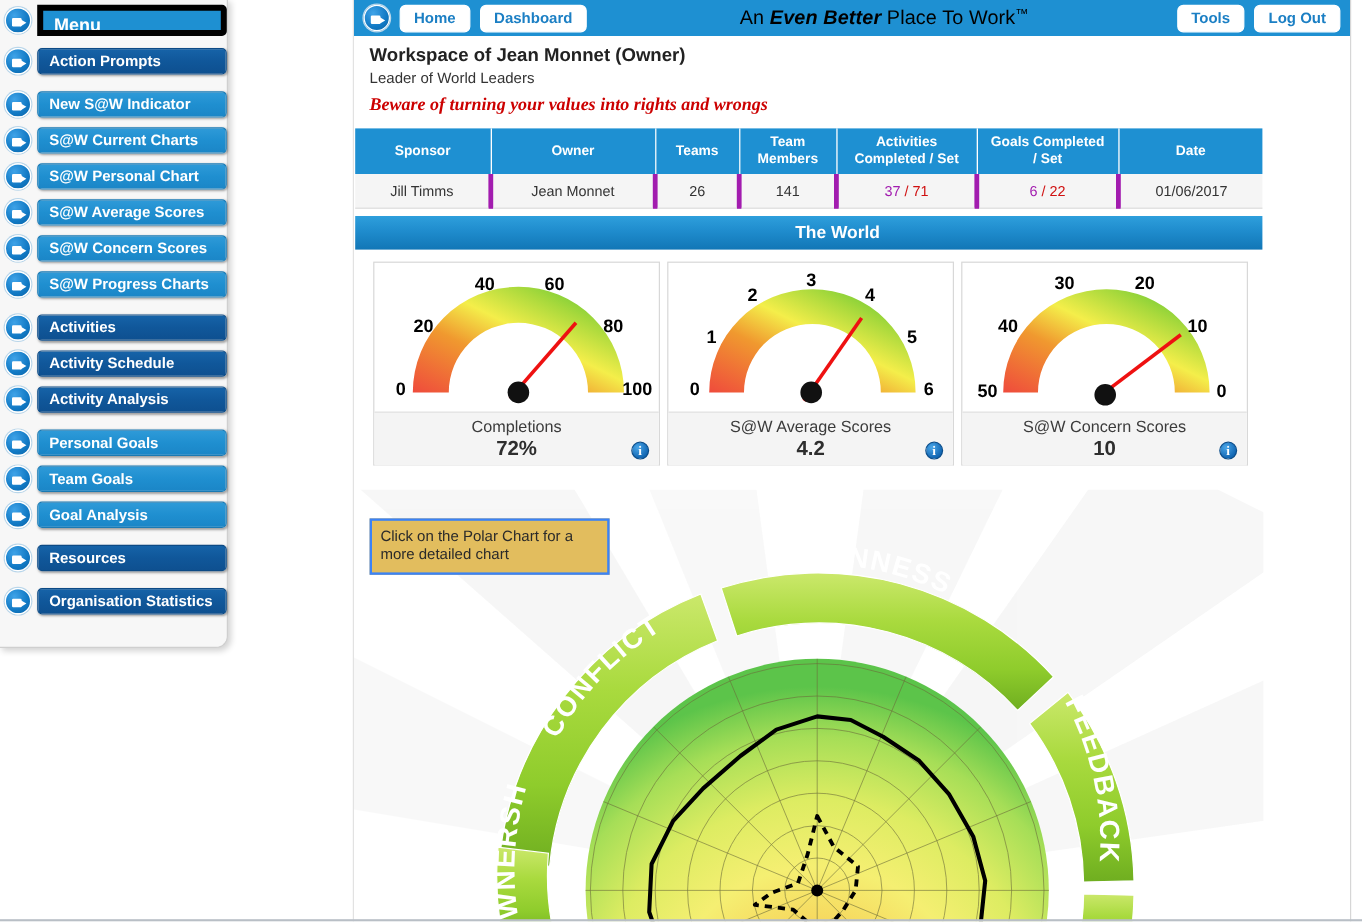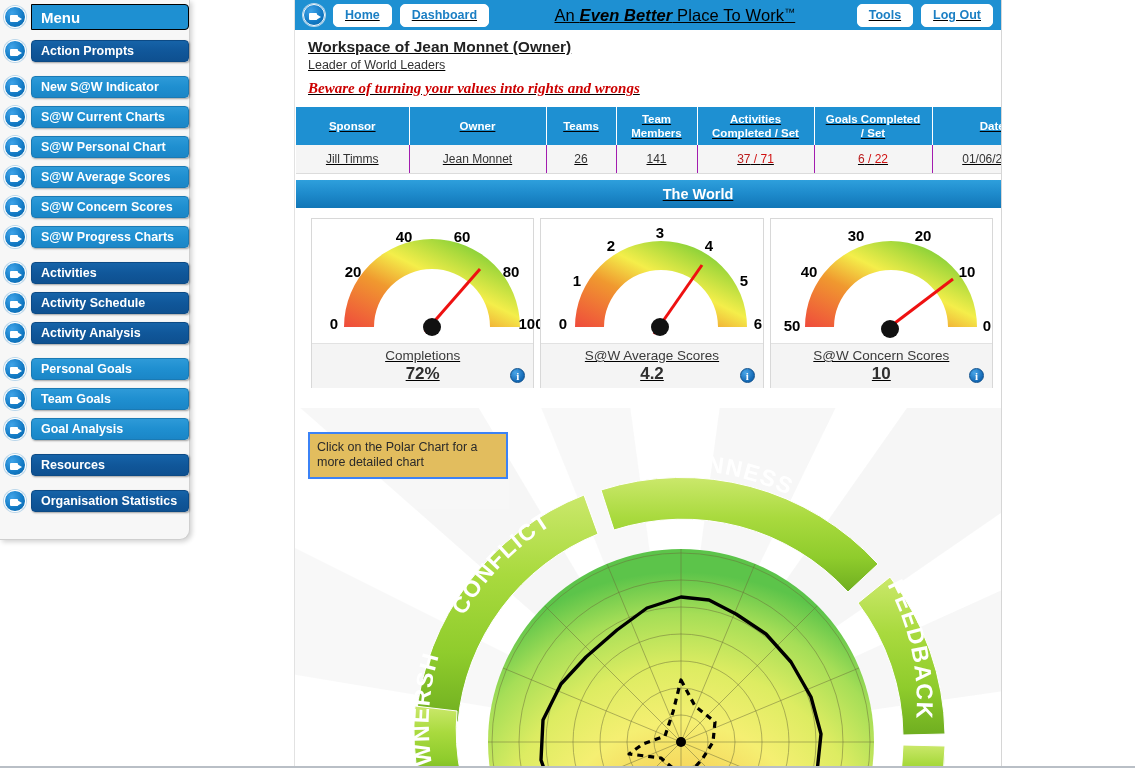--- a/index.html
+++ b/index.html
@@ -68,39 +68,38 @@
   .menu-btn.light {
     background: linear-gradient(180deg,#2e9ad8 0%, #1f8fd0 50%, #1b86c7 100%);
     border: 1px solid #1a7ab4;
   }
   .menu-btn.dark {
     background: linear-gradient(180deg,#1663a8 0%, #10579a 50%, #0e5090 100%);
     border: 1px solid #0c4a85;
   }
   .menu-btn.title {
     background: #1e90d2;
-    border: 1px solid #000000;
+    border: 5px solid #000000;
     font-size: 15px;
     height: 26px; line-height: 25px;
     border-radius: 0 4px 4px 0;
     box-shadow: none;
   }
   .menu-row.title-row { height: 30px; margin-left: 4px; margin-top: 2px; }
   .gap-sm { height: 6px; }
   .gap-md { height: 10px; }
 
   
   .main {
     position: absolute; left: 294px; top: 0;
-    width: 708px; height: 768px;
+    width: 832px; height: 768px;
     background: #ffffff;
     border-left: 1px solid #e2e2e2;
     border-right: 1px solid #d6d6d6;
     overflow: hidden;
-    text-decoration: underline;
   }
   
   .topbar {
     position: relative;
     height: 30px;
     background: #1e90d2;
     display: flex; align-items: center;
     padding: 0 6px;
   }
   .topbar .cam-icon { margin-left: 2px; margin-right: 8px; }
@@ -141,25 +140,25 @@
   .tbl { width: 756px; margin: 4px 4px 0 1px; border-collapse: collapse; table-layout: fixed; }
   .tbl th {
     background:#1e90d2; color:#fff; font-size:11.5px; font-weight:bold;
     padding: 5px 2px; text-align:center; line-height:14px;
     border-right: 1px solid #ffffff;
   }
   .tbl th:last-child { border-right:none; }
   .tbl td {
     background:#f5f5f5; font-size:12px; color:#333;
     text-align:center; padding: 7px 2px;
-    border-right: 1px solid #a21caf;
+    border-right: 4px solid #a21caf;
     border-bottom: 1px solid #dcdcdc;
   }
   .tbl td:last-child { border-right:none; }
-  .ratio .a { color:#b91c1c; }
+  .ratio .a { color:#a21caf; }
   .ratio .s { color:#d01010; }
   .ratio .b { color:#d01010; }
 
   
   .worldband {
     margin: 6px 1px 0 1px;
     height: 28px; line-height: 28px;
     background: linear-gradient(180deg,#2e9fdc 0%, #1f8ccd 45%, #1176b6 100%);
     color:#fff; font-weight:bold; font-size:14.5px;
     text-align:center;

